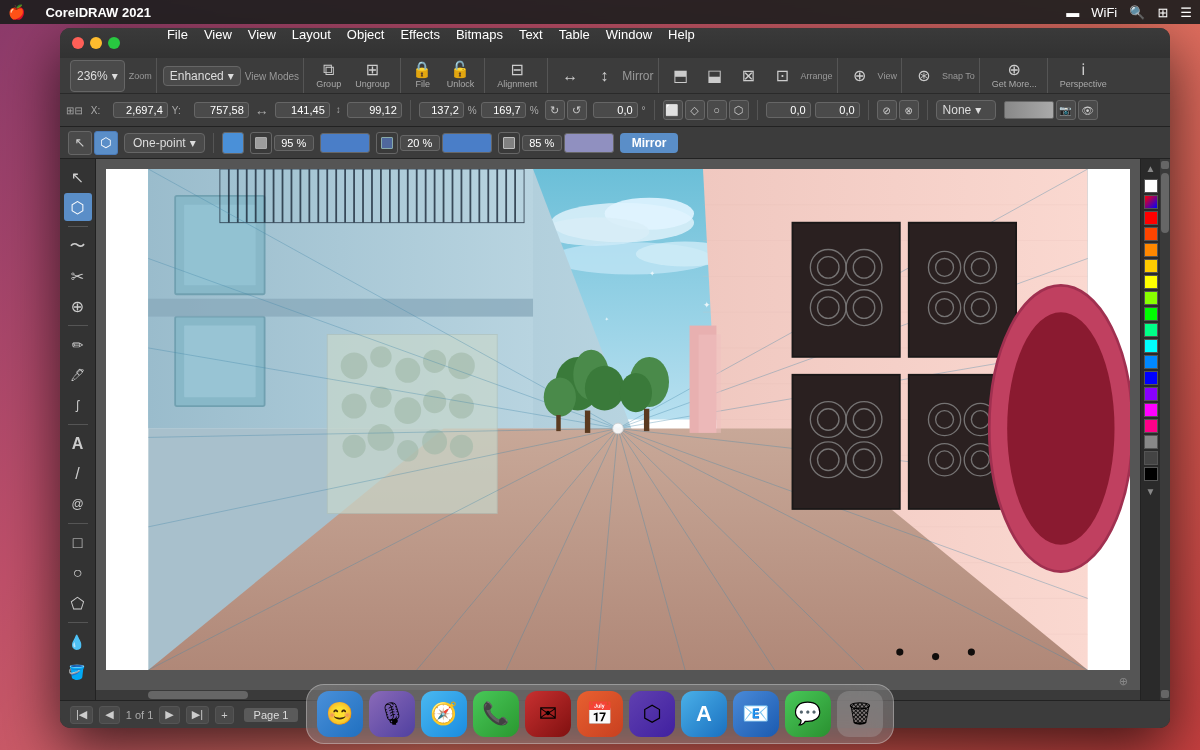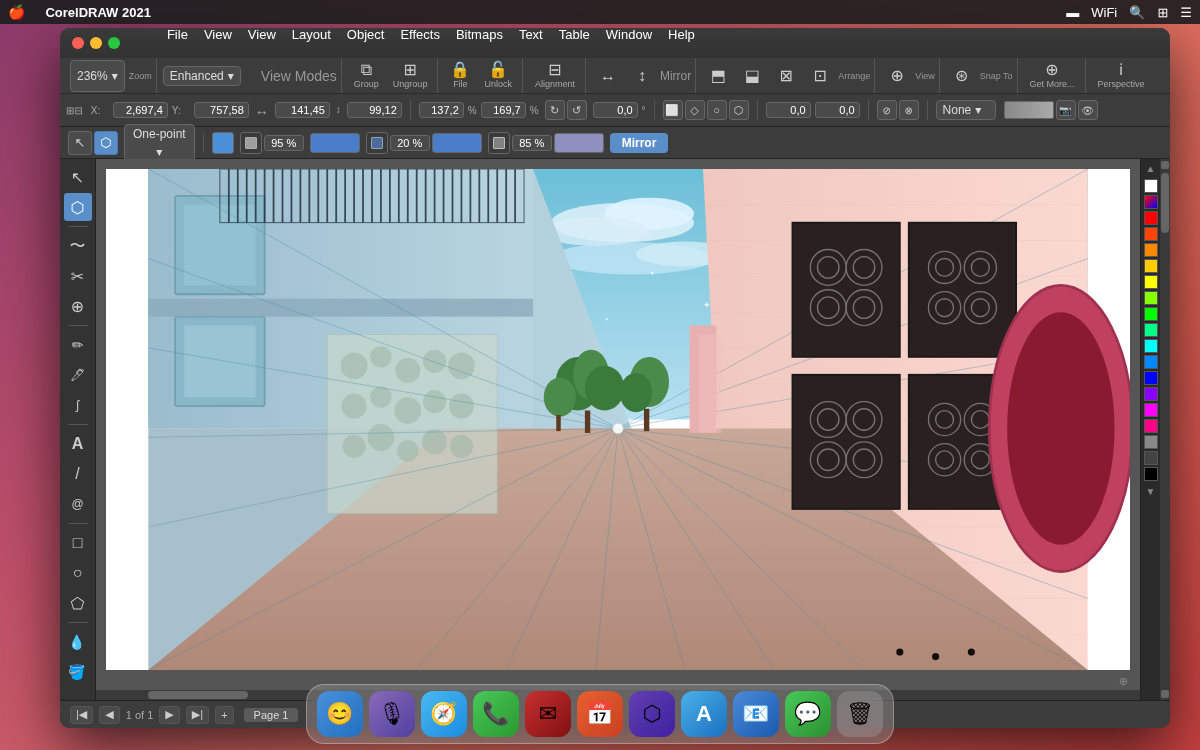--- a/index.html
+++ b/index.html
@@ -224,21 +224,20 @@
       display: flex;
       align-items: center;
       gap: 4px;
       background: #4a4a4a;
       border: 1px solid #666;
       border-radius: 4px;
       padding: 2px 8px;
       cursor: pointer;
       font-size: 12px;
       color: #ddd;
-      flex-direction: column;
     }
     .persp-icon-btn {
       width: 24px; height: 24px;
       background: #4a4a4a;
       border: 1px solid #666;
       border-radius: 3px;
       display: flex; align-items: center; justify-content: center;
       cursor: pointer;
       font-size: 13px;
       color: #ccc;
@@ -485,21 +484,21 @@
             <span>▾</span>
           </div>
           <div class="tb-btn-label" style="font-size:9px;color:#999;margin-left:2px;">Zoom</div>
         </div>
 
         <div class="tb-group">
           <div class="view-modes-btn">
             <span>Enhanced</span>
             <span>▾</span>
           </div>
-          <div class="tb-btn-label" style="font-size:14px;color:#999;margin-left:18px;text-align:center;">View Modes</div>
+          <div class="tb-btn-label" style="font-size:10px;color:#999;margin-left:2px;text-align:center;">View Modes</div>
         </div>
 
         <div class="tb-group">
           <div class="tb-btn">
             <div class="tb-btn-icon">⧉</div>
             <div class="tb-btn-label">Group</div>
           </div>
           <div class="tb-btn">
             <div class="tb-btn-icon">⊞</div>
             <div class="tb-btn-label">Ungroup</div>

